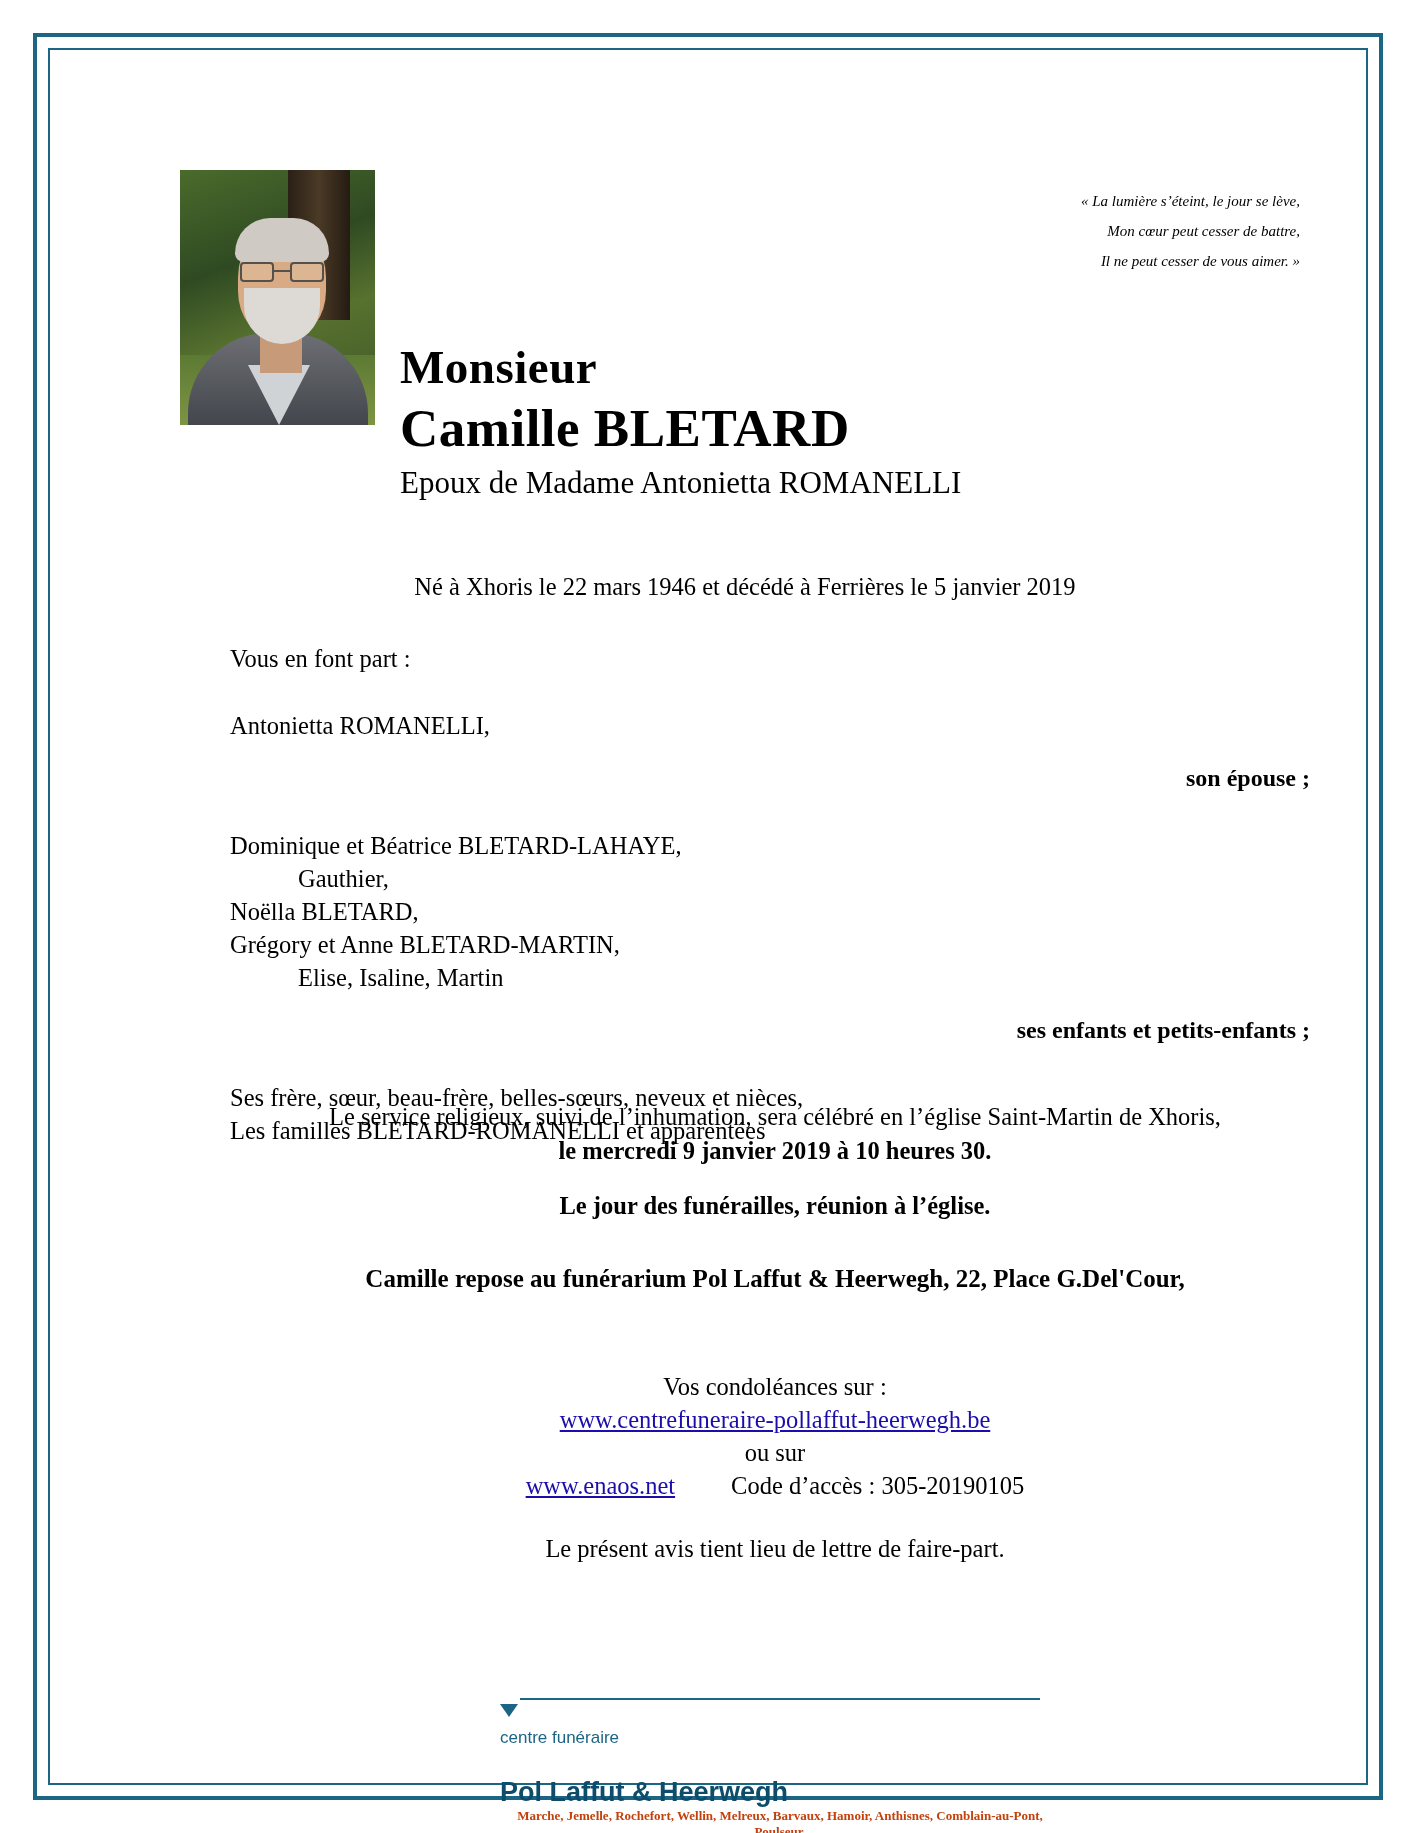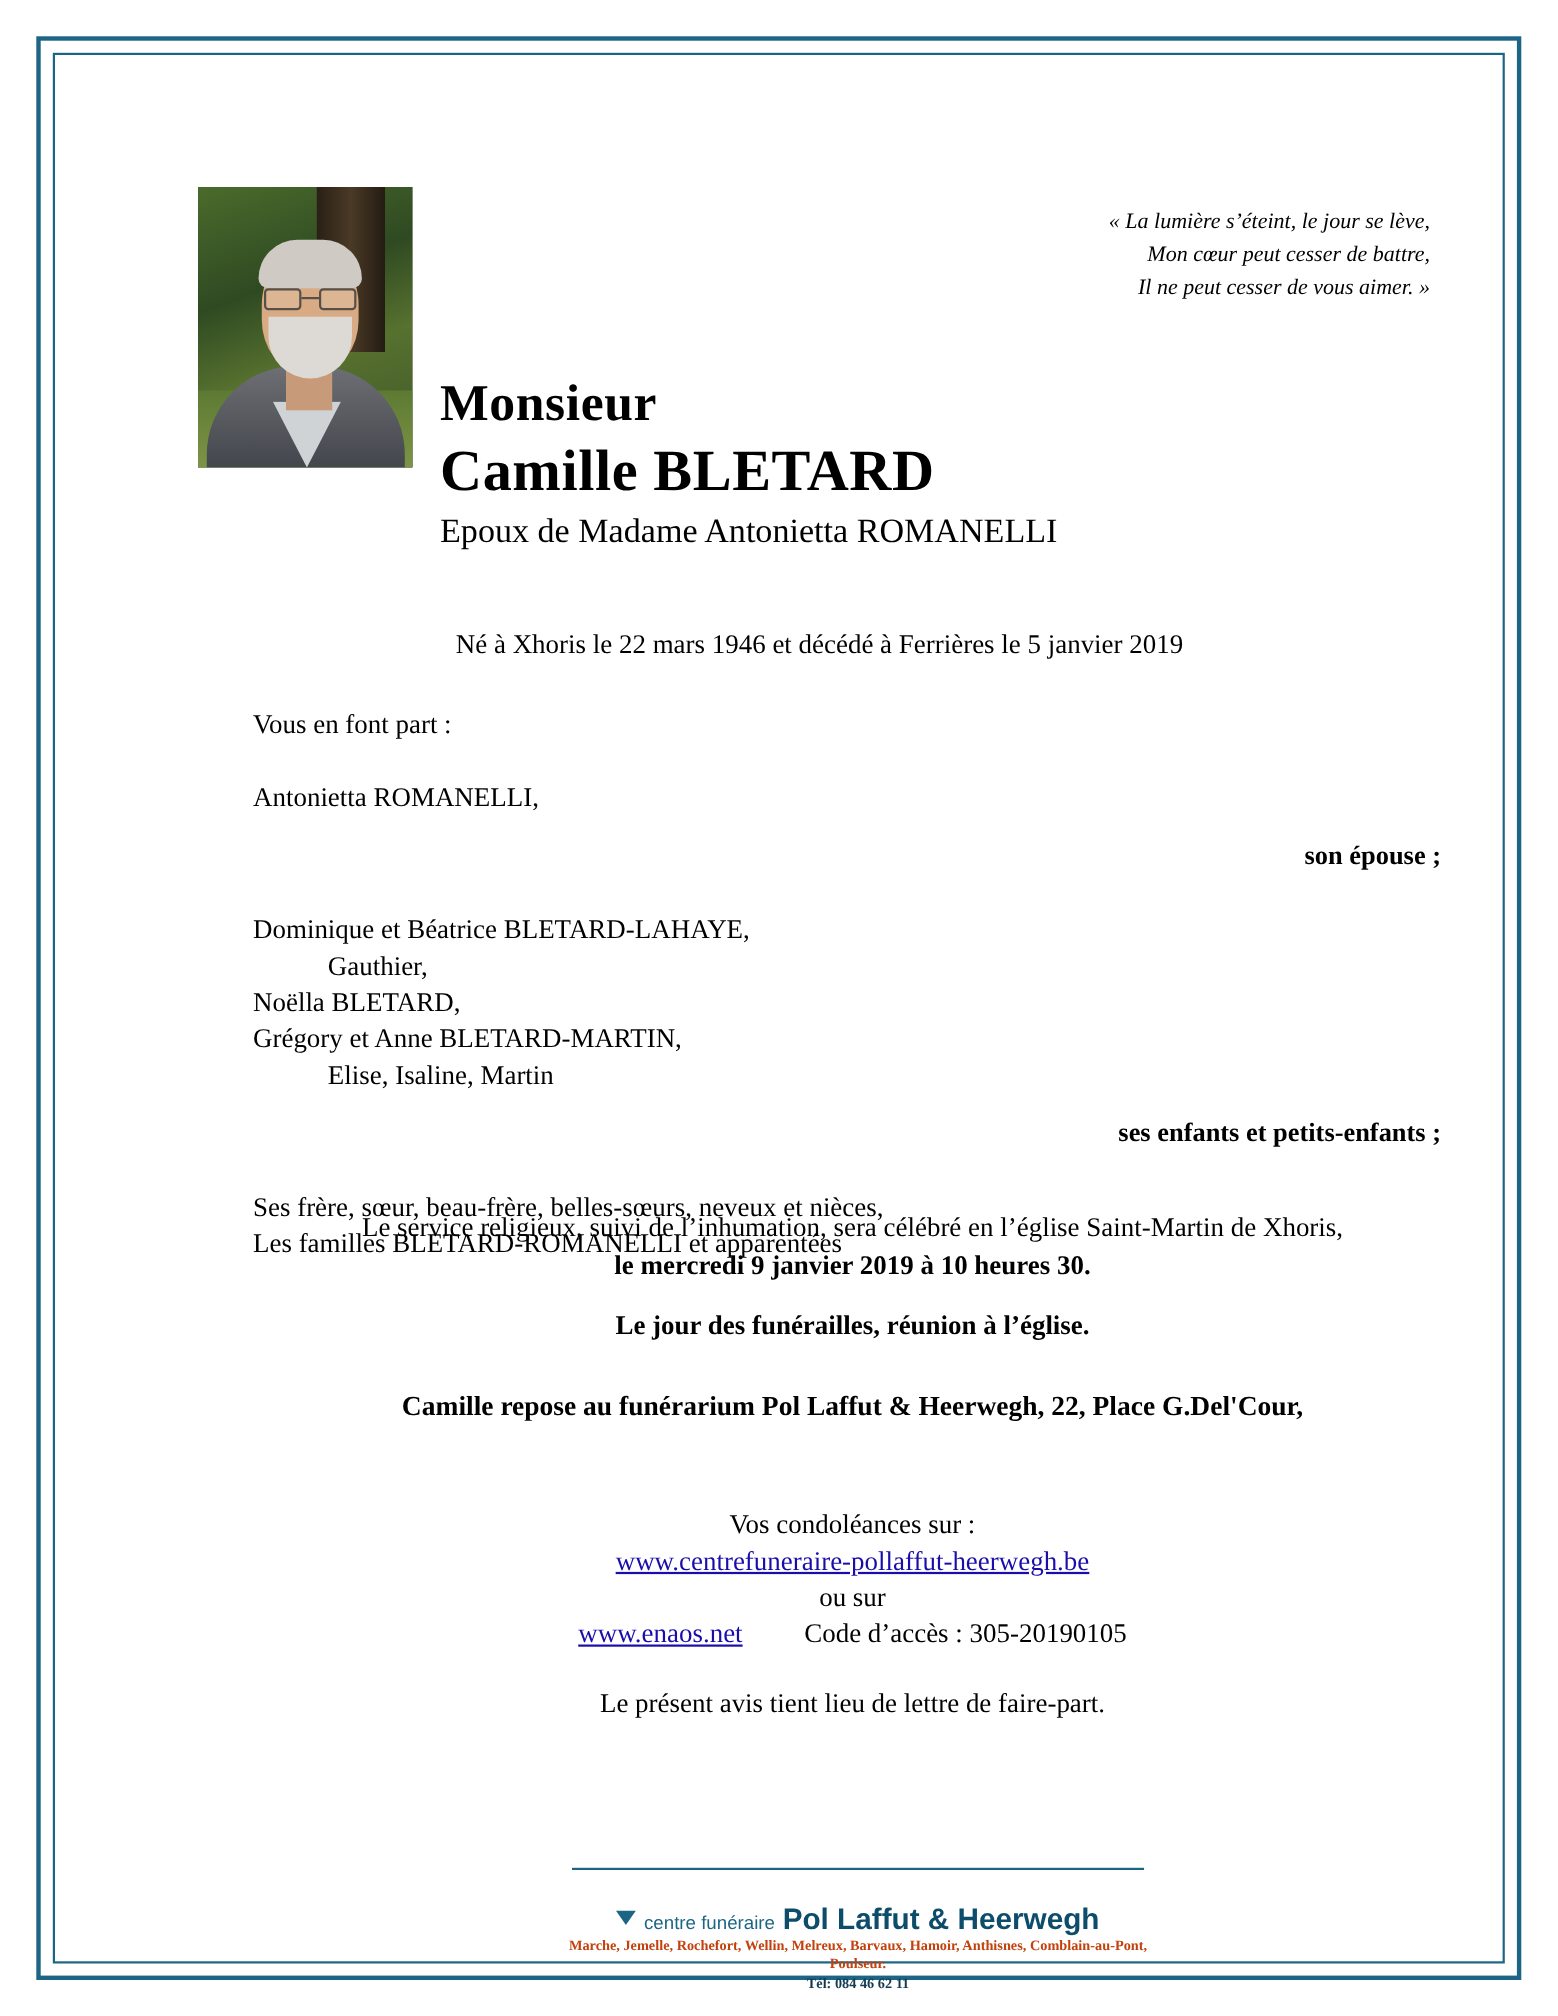--- a/index.html
+++ b/index.html
@@ -159,21 +159,21 @@
   }
 
   
   .quote {
     position: absolute;
     left: 760px;
     top: 116px;
     width: 470px;
     text-align: right;
     font-style: italic;
-    font-size: 20px;
+    font-size: 15px;
     line-height: 30px;
   }
 
   
   .title-block {
     position: absolute;
     left: 330px;
     top: 268px;
     width: 900px;
     text-align: left;
@@ -298,20 +298,21 @@
     width: 520px;
     height: 2px;
     background: #1d6585;
     margin: 0 auto 8px auto;
   }
   .footer .brandrow {
     display: flex;
     align-items: baseline;
     justify-content: center;
     gap: 7px;
+    flex-direction: column;
   }
   .footer .tri {
     width: 0; height: 0;
     border-left: 9px solid transparent;
     border-right: 9px solid transparent;
     border-top: 13px solid #1d6585;
     position: relative;
     top: -4px;
   }
   .footer .small-brand {

